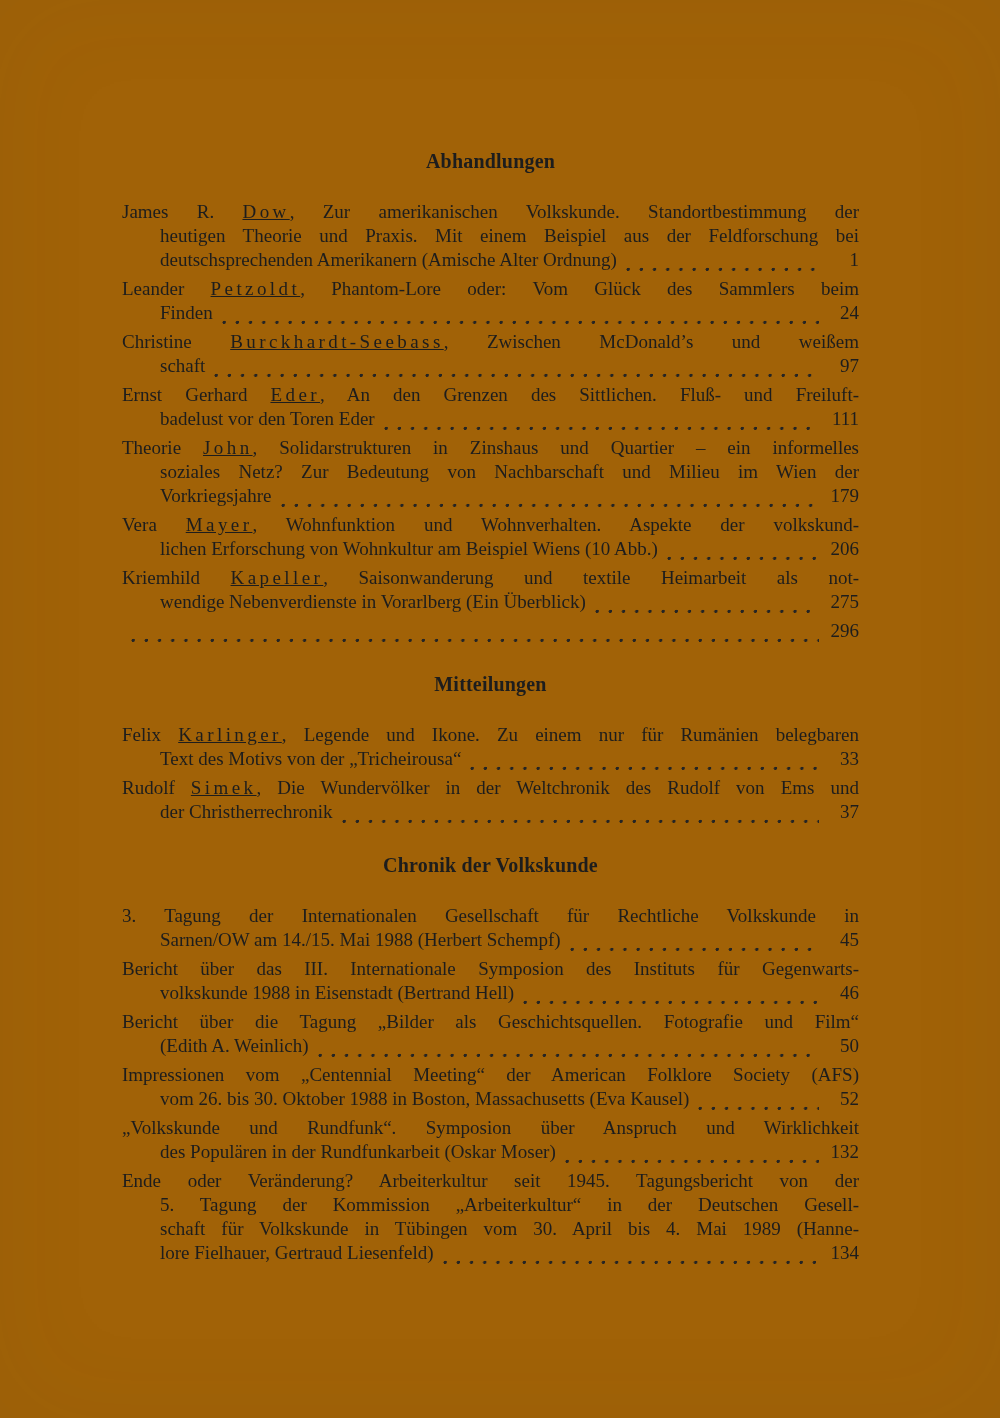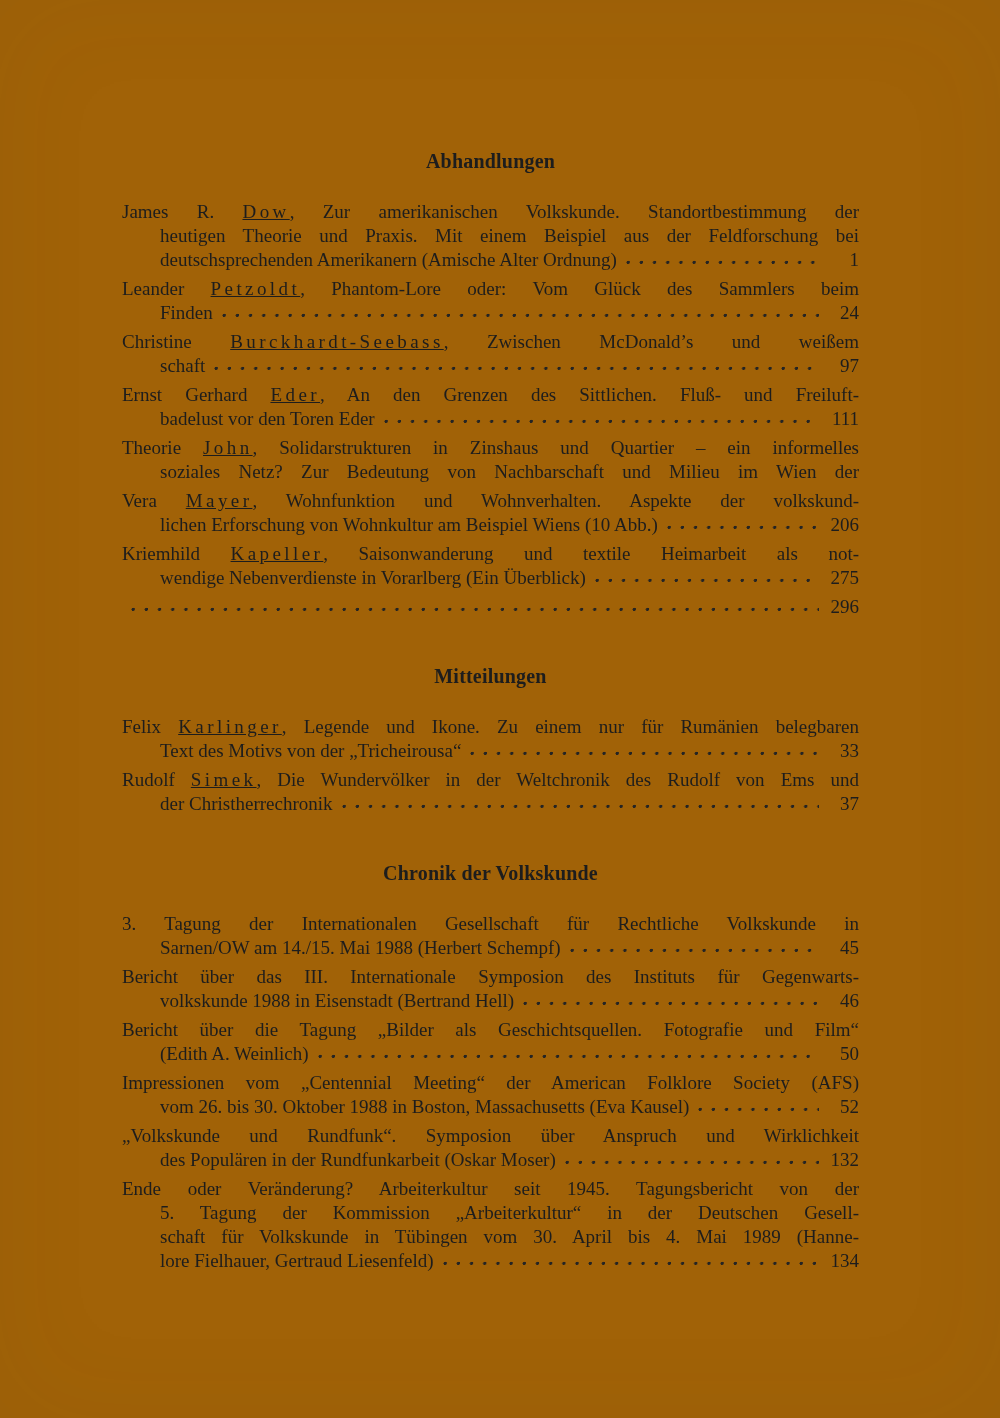--- a/index.html
+++ b/index.html
@@ -14,37 +14,37 @@
     width: 1000px; height: 1418px;
     background: #a16207;
     box-shadow: inset 0 0 110px rgba(60,60,50,0.06);
     overflow: hidden;
   }
   .content {
     position: absolute;
     left: 122px; top: 150px;
     width: 737px;
   }
-  .section + .section { margin-top: 46px; }
+  .section + .section { margin-top: 30px; }
   .section-heading {
     font-size: 20px; font-weight: bold;
     text-align: center;
     margin: 0 0 27px 0;
     letter-spacing: 0.2px;
   }
   .entry { margin-bottom: 5px; }
   .line {
     font-size: 19px; line-height: 24px;
     text-align: justify;
     text-align-last: justify;
   }
   .line.cont { padding-left: 38px; }
   .line.last {
     display: flex;
-    align-items: center;
+    align-items: flex-end;
     text-align: left;
     text-align-last: auto;
   }
   .line.last .line-text { flex: 0 1 auto; white-space: nowrap; }
   .spaced { letter-spacing: 0.18em; text-decoration: underline; }
   .leader {
     flex: 1 1 auto;
     min-width: 10px; height: 9px;
     margin: 0 6px 0 9px;
     background-image: radial-gradient(circle at 2.1px 2.3px, #242424 1.45px, rgba(0,0,0,0) 1.85px);
@@ -90,20 +90,25 @@
           <div class="line"><span class="line-text"><span class="seg">Ernst Gerhard </span><span class="spaced">Eder</span><span class="seg">, An den Grenzen des Sittlichen. Fluß- und Freiluft-</span></span></div>
           <div class="line cont last">
             <span class="line-text"><span class="seg">badelust vor den Toren Eder</span></span>
             <span class="leader"></span>
             <span class="pagenum">111</span>
           </div>
         </div>
         <div class="entry">
           <div class="line"><span class="line-text"><span class="seg">Theorie </span><span class="spaced">John</span><span class="seg">, Solidarstrukturen in Zinshaus und Quartier – ein informelles</span></span></div>
           <div class="line cont"><span class="line-text"><span class="seg">soziales Netz? Zur Bedeutung von Nachbarschaft und Milieu im Wien der</span></span></div>
+          <div class="line cont last">
+            <span class="line-text"><span class="seg">Vorkriegsjahre</span></span>
+            <span class="leader"></span>
+            <span class="pagenum">179</span>
+          </div>
         </div>
         <div class="entry">
           <div class="line"><span class="line-text"><span class="seg">Vera </span><span class="spaced">Mayer</span><span class="seg">, Wohnfunktion und Wohnverhalten. Aspekte der volkskund-</span></span></div>
           <div class="line cont last">
             <span class="line-text"><span class="seg">lichen Erforschung von Wohnkultur am Beispiel Wiens (10 Abb.)</span></span>
             <span class="leader"></span>
             <span class="pagenum">206</span>
           </div>
         </div>
         <div class="entry">

